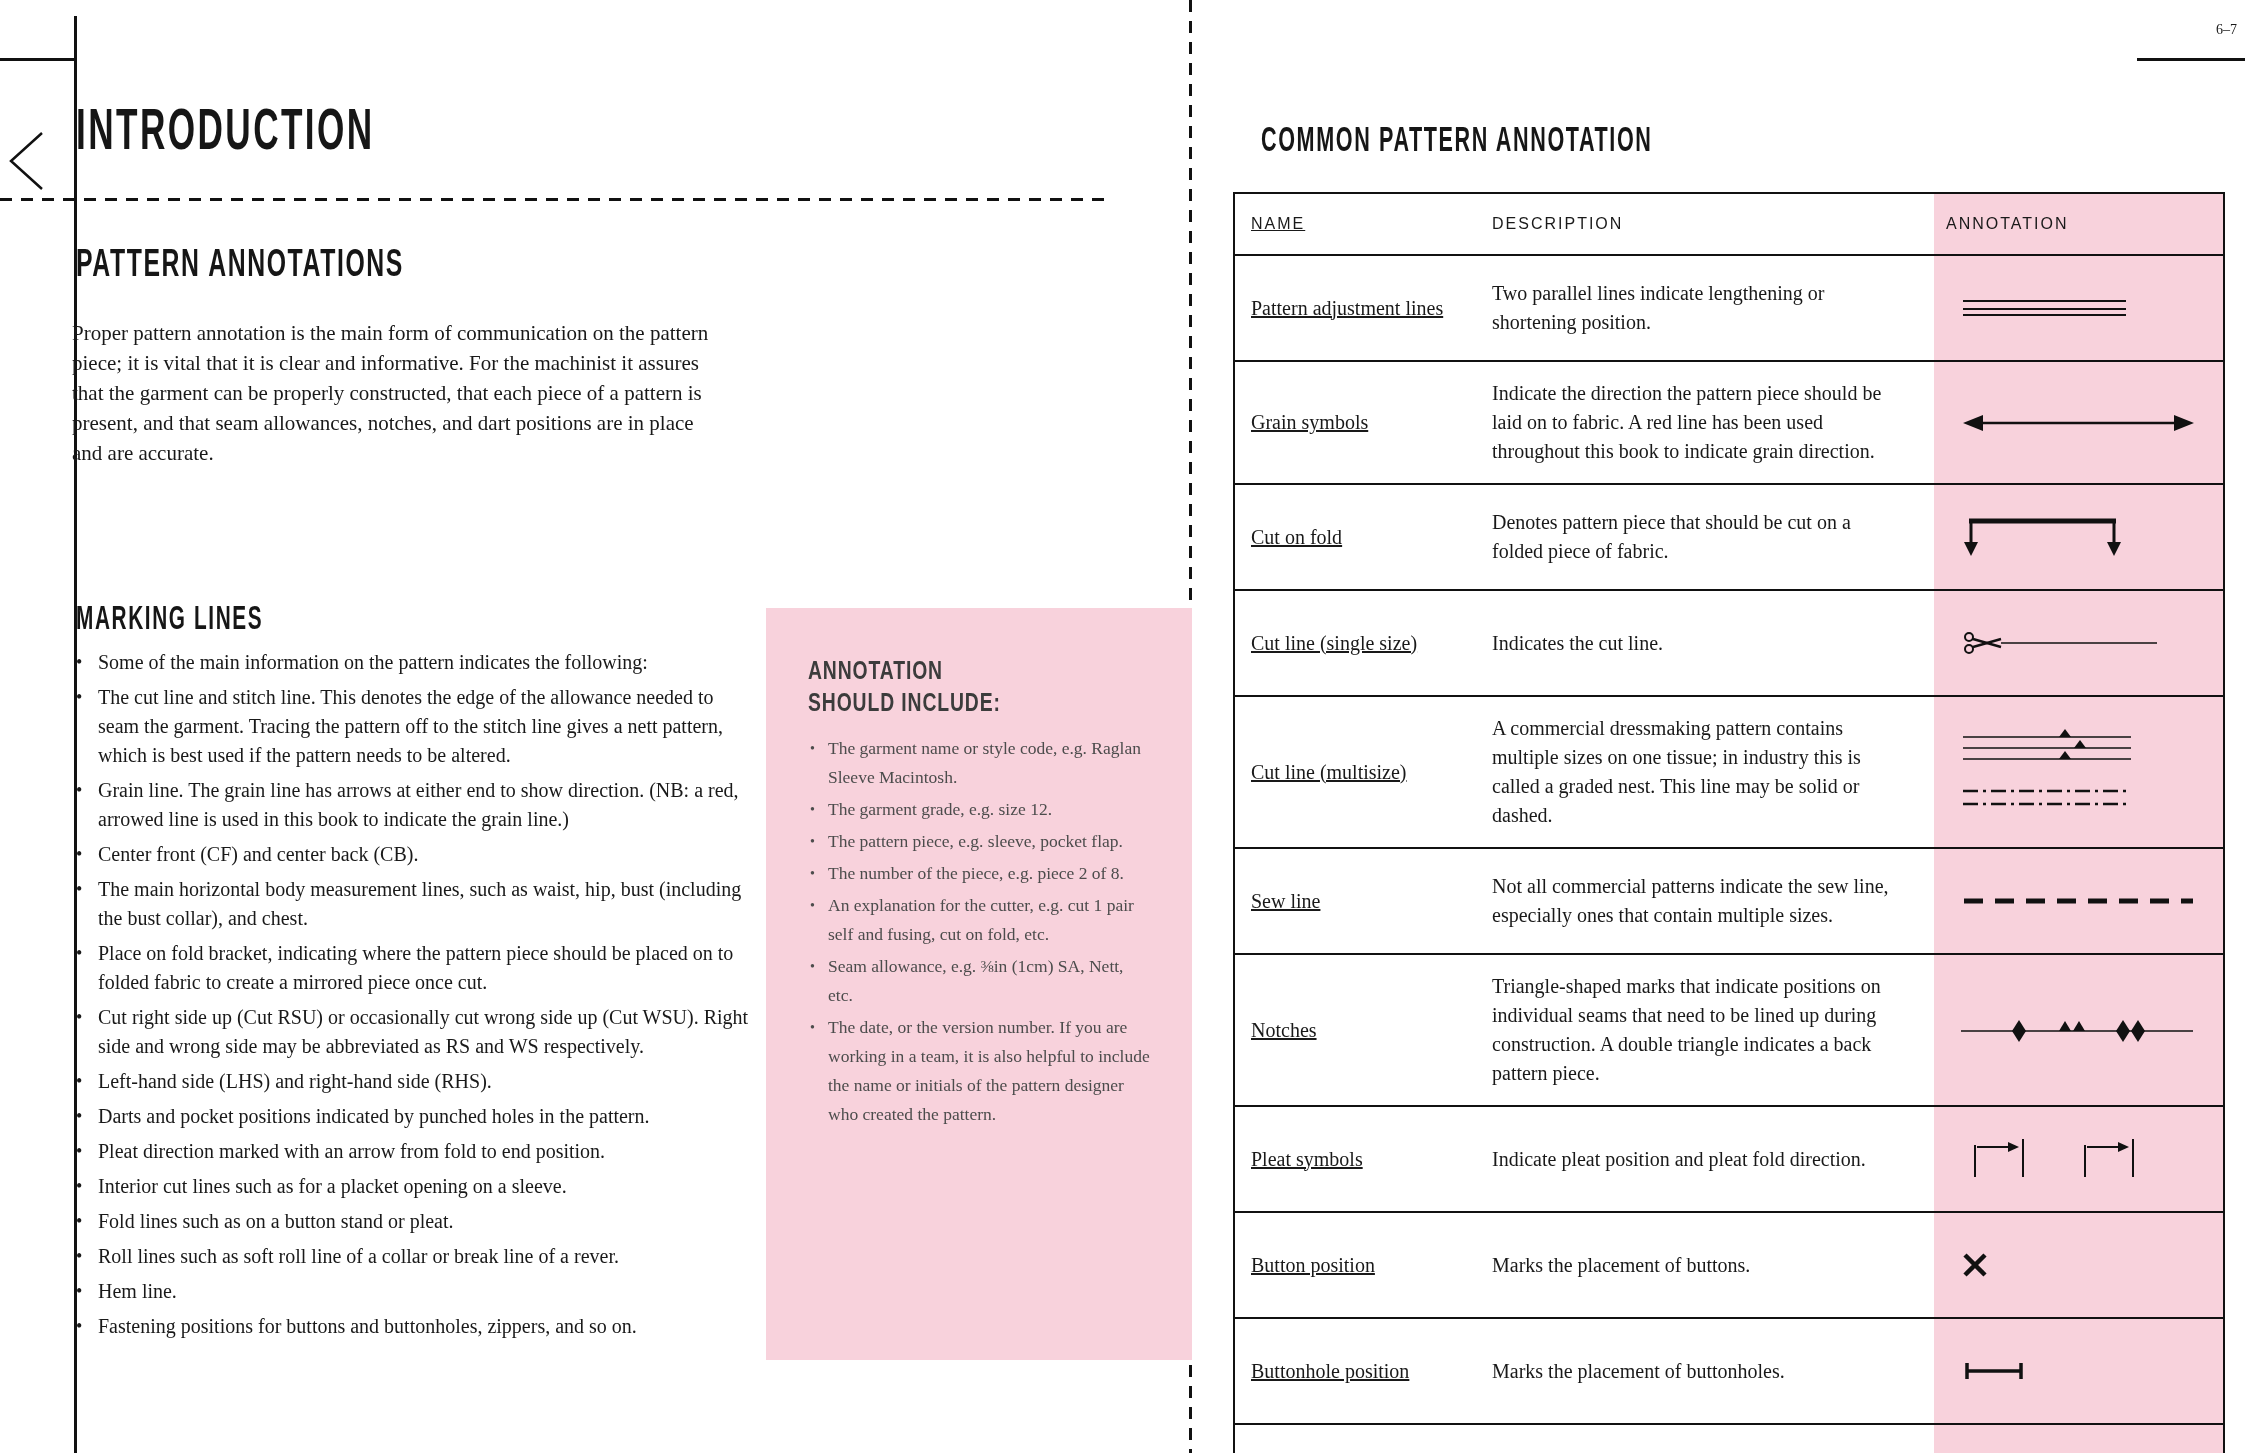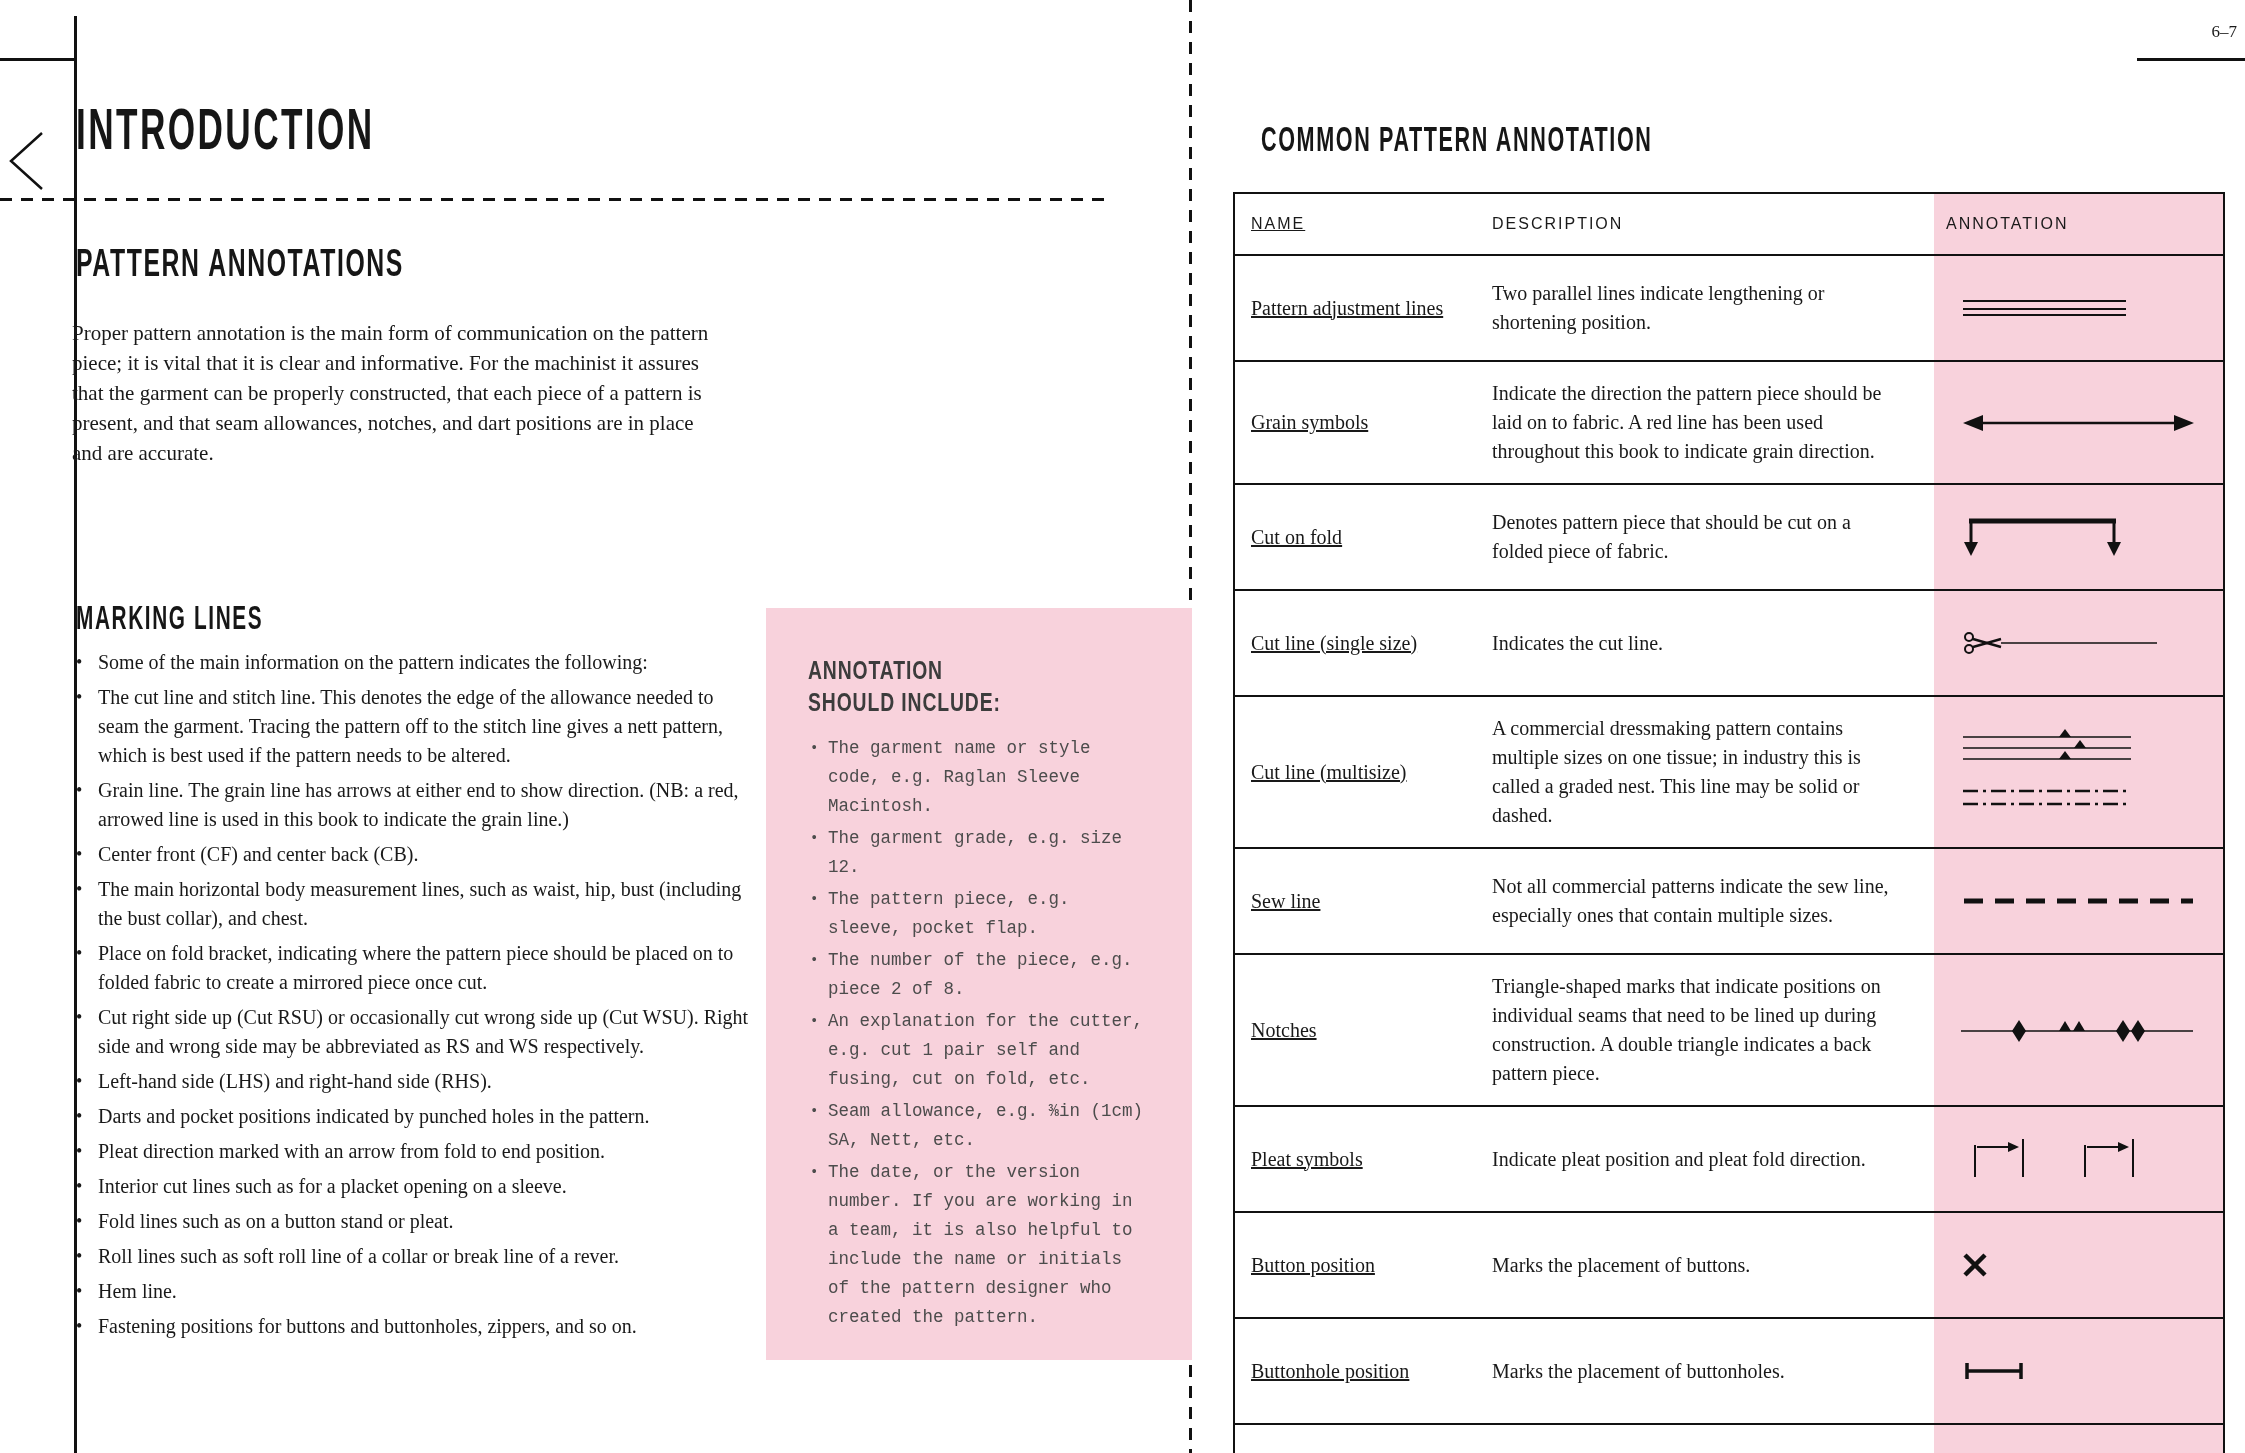--- a/index.html
+++ b/index.html
@@ -37,21 +37,21 @@
 
   
   .pink-box {
     left:766px; top:608px; width:426px; height:752px; box-sizing:border-box;
     background:#f8d2dc; padding:46px 40px 22px 42px;
   }
   .pink-box .h-box {
     font-size:22px; letter-spacing:1px; line-height:27px; color:#3c3c3c;
     transform:scale(0.88,1.18); white-space:normal; width:250px; margin-bottom:26px;
   }
-  ul.boxlist { font-family:Liberation Mono, monospace; font-size:17.5px; line-height:29px; color:#4c4c4c; }
+  ul.boxlist { font-family:Liberation Serif, serif; font-size:17.5px; line-height:29px; color:#4c4c4c; }
   ul.boxlist li { position:relative; padding-left:20px; margin-bottom:3px; }
   ul.boxlist li::before { content:"•"; position:absolute; left:2px; top:0; font-size:14px; }
 
   
   table.ptable {
     position:absolute; left:1233px; top:192px; width:990px;
     border-collapse:collapse; table-layout:fixed; border:2px solid #111;
   }
   .ptable col.c-name { width:242px; }
   .ptable col.c-desc { width:458px; }
@@ -64,21 +64,21 @@
   .ptable tbody tr { height:106px; }
   .ptable td { font-size:20px; line-height:29px; color:#191919; padding-top:17px; padding-bottom:17px; }
   .ptable .cell-name { padding-left:16px; padding-right:10px;text-decoration:underline; }
   .ptable .cell-desc { padding-left:16px; padding-right:28px; }
   .ptable .pink-cell { background:#f8d2dc; }
   .ptable thead .cell-name, .ptable thead .cell-desc { padding-top:0; padding-bottom:0; }
   .ptable thead .pink-cell { padding-left:12px; }
   .sym-wrap { padding-left:26px; display:flex; align-items:center; }
   .sym-wrap svg { display:block; }
 
-  .folio { font-size:17px; color:#191919;text-align:right; }
+  .folio { font-size:14px; color:#191919;text-align:right; }
 </style>
 </head>
 <body>
 
 <div class="abs mark" style="left:74px; top:16px; width:3px; height:1437px;"></div>
 <div class="abs mark" style="left:0; top:58px; width:74px; height:3px;"></div>
 <div class="abs mark" style="right:0; top:58px; width:108px; height:3px;"></div>
 <div class="abs folio" style="right:8px; top:22px;">6–7</div>
 <div class="abs dash-v" style="left:1189px; top:0; width:3px; height:1453px;"></div>
 <div class="abs dash-h" style="left:0; top:198px; width:1112px; height:3px;"></div>

